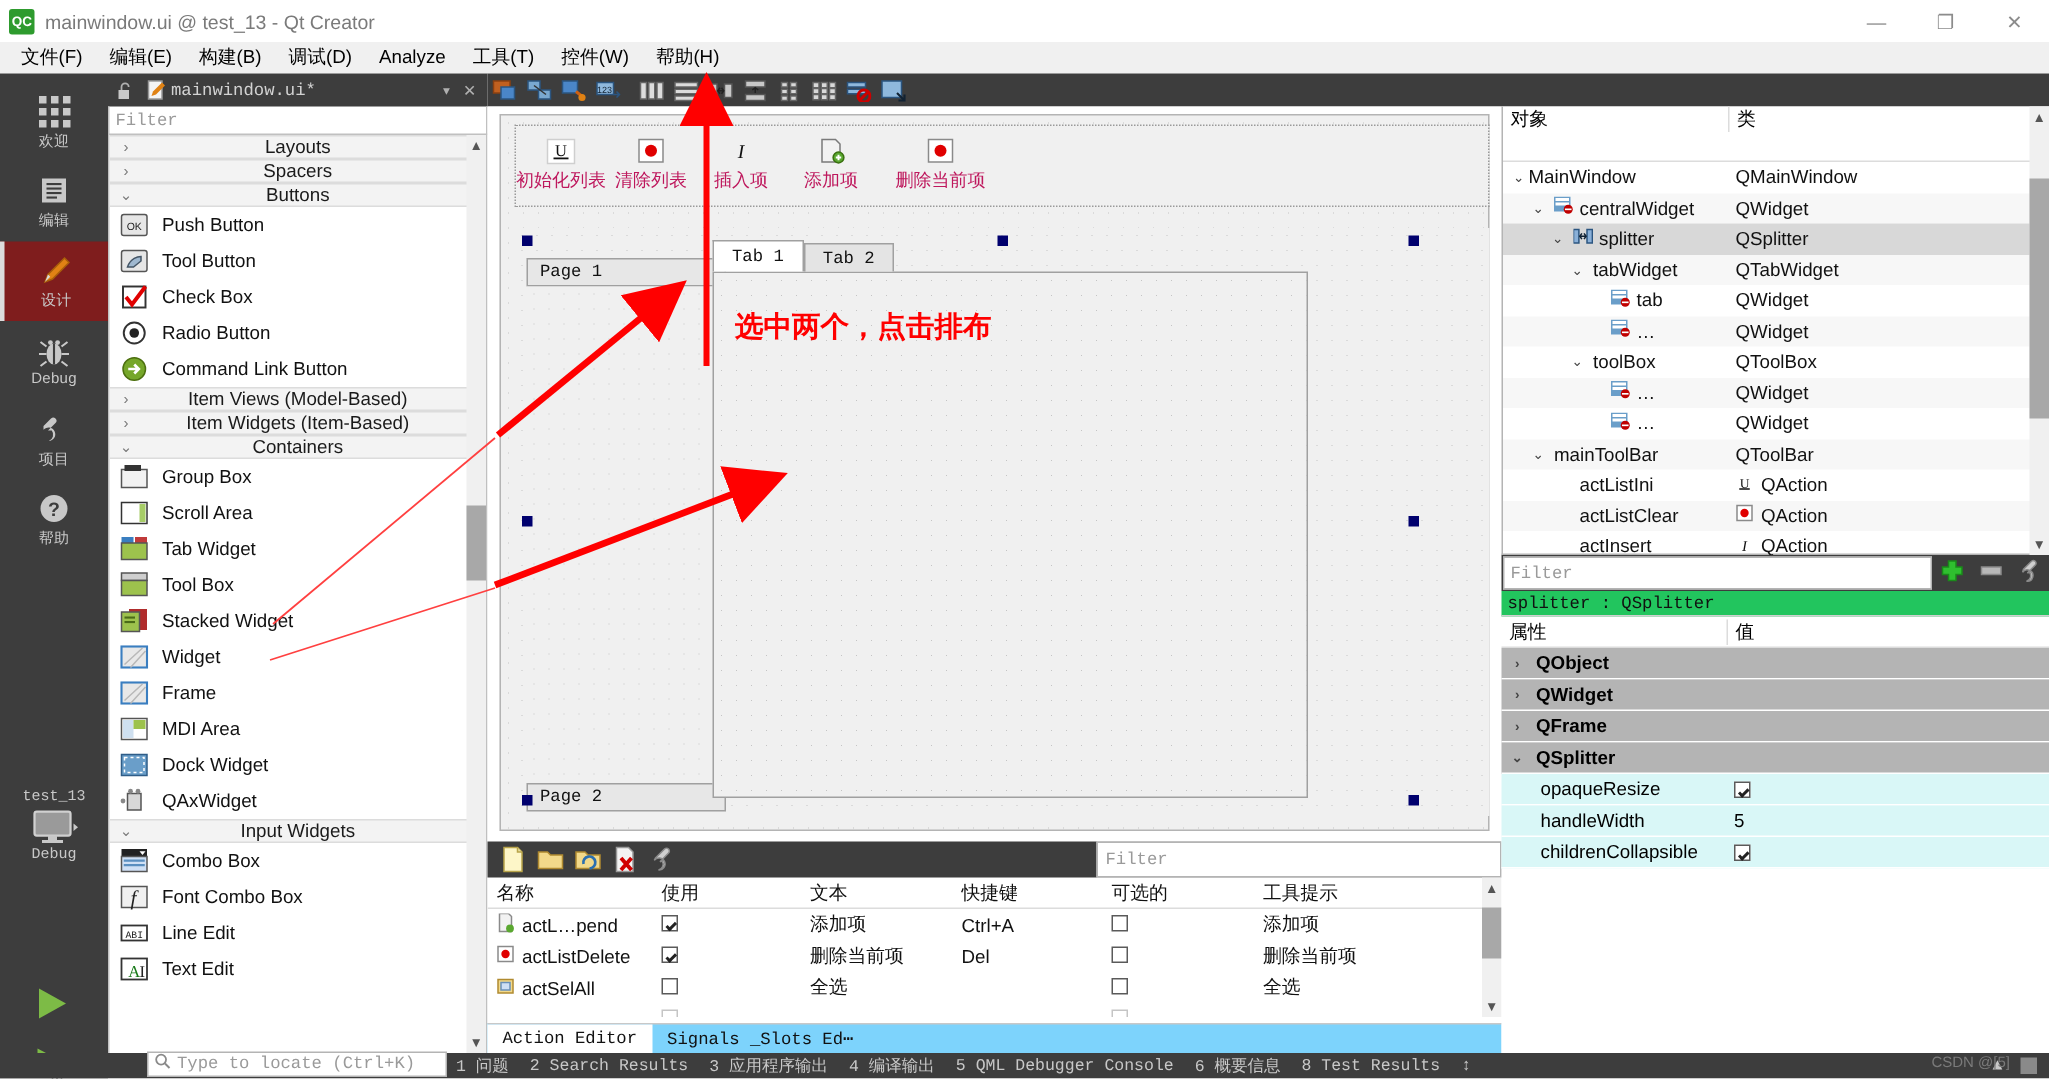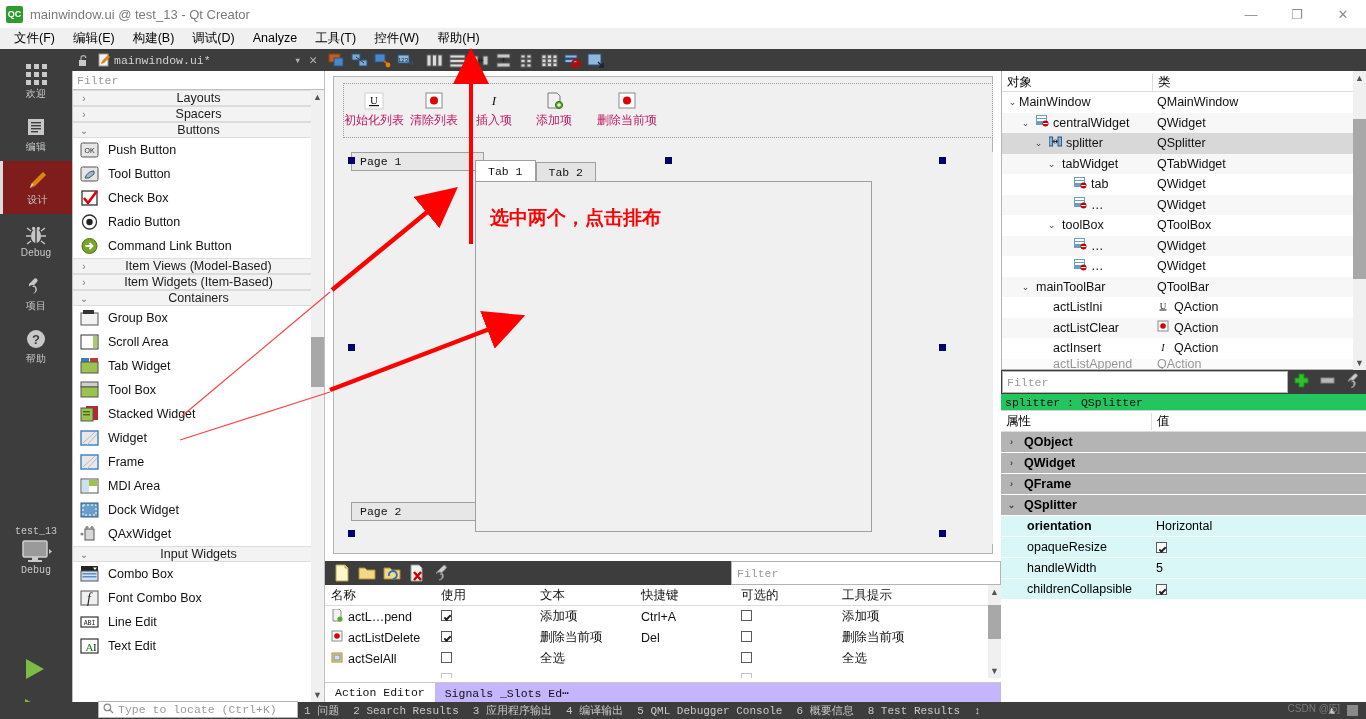--- a/index.html
+++ b/index.html
@@ -91,21 +91,21 @@
             background-image: radial-gradient(#c4c4c4 0.6px, transparent 0.6px);
             background-size: 10px 10px; }
   .mw-toolbar { position:absolute; left:9px; top:6px; width:650px; height:55px; background:#f0f0f0;
                 border:1px dotted #9a9a9a; display:flex; align-items:flex-start; }
   .tb-action { width:60px; display:flex; flex-direction:column; align-items:center; padding-top:6px; }
   .tb-ico { height:22px; display:flex; align-items:center; justify-content:center; }
   .tb-label { font-size:12px; color:#be185d; white-space:nowrap; font-family:"Liberation Sans", sans-serif; }
   .central { position:absolute; left:9px; top:75px; width:650px; height:392px;
              background-image: radial-gradient(#c4c4c4 0.6px, transparent 0.6px);
              background-size: 10px 10px; background-color:#f0f0f0; }
-  .toolboxw { position:absolute; left:8px; top:0; width:133px; height:372px;text-align:right; }
+  .toolboxw { position:absolute; left:8px; top:20px; width:133px; height:372px;text-align:right; }
   .tbx-page { height:19px; background:#e7e7e7; border:1px solid #a0a0a0; display:flex; align-items:center;
               padding-left:8px; font-size:11.5px; font-family:"Liberation Mono", monospace; color:#111; }
   .tbx-body { height:331px; background:#f0f0f0;
               background-image: radial-gradient(#c4c4c4 0.6px, transparent 0.6px); background-size:10px 10px; }
   .tabw { position:absolute; left:132px; top:8px; width:397px; height:372px; }
   .tab-strip { height:21px; display:flex; align-items:flex-end; }
   .tab { height:19px; padding:0 12px; font-size:11.5px; font-family:"Liberation Mono", monospace;
          display:flex; align-items:center; border:1px solid #a0a0a0; border-bottom:none; background:#e4e4e4;
          color:#111; }
   .tab.sel { background:#ffffff; height:21px; }
@@ -127,30 +127,30 @@
   .ae-hdr { border-bottom:1px solid #dcdcdc; }
   .ae-c0 { width:116px; display:flex; align-items:center; padding-left:6px; }
   .ae-c1 { width:99px; } .ae-c2 { width:101px; } .ae-c3 { width:100px; }
   .ae-c4 { width:101px; } .ae-c5 { width:140px; }
   .cbx { width:11px; height:11px; border:1px solid #5a5a5a; background:#fff; display:inline-block;
          position:relative; }
   .cbx.on::after { content:""; position:absolute; left:2px; top:4px; width:5px; height:2px;
                    border-left:2px solid #222; border-bottom:2px solid #222;
                    transform:rotate(-45deg); }
   .ae-scroll { position:absolute; right:0; top:24px; width:13px; height:93px; background:#f0f0f0; }
-  .ae-tabs { position:absolute; left:0; bottom:0; width:676px; height:20px; background:#c4b5fd;
+  .ae-tabs { position:absolute; left:0; bottom:0; width:676px; height:20px; background:#7dd3fc;
              border-top:1px solid #c8c8c8; display:flex; align-items:center; }
   .ae-tab { padding:0 10px; height:20px; display:flex; align-items:center; font-size:11.5px;
             font-family:"Liberation Mono", monospace; color:#111; }
   .ae-tab.sel { background:#ffffff; }
 
   
   .objinsp { position:absolute; left:1001px; top:71px; width:365px; height:299px; background:#fff;
              border:1px solid #b4b4b4; border-right:none; border-top:none; }
-  .oi-hdr { display:flex; height:21px; border-bottom:1px solid #dcdcdc; align-items:flex-end; }
+  .oi-hdr { display:flex; height:37px; border-bottom:1px solid #dcdcdc; align-items:flex-start; }
   .oi-hdr .c1 { width:150px; padding-left:5px; font-size:12.5px; }
   .oi-hdr .c2 { flex:1; padding-left:5px; font-size:12.5px; border-left:1px solid #dcdcdc; }
   .oi-row { display:flex; height:20.5px; align-items:center; font-size:12.5px; color:#111; }
   .oi-row.alt { background:#f7f7f7; }
   .oi-row.sel { background:#cde8ff; }
   .oi-row .c1 { width:150px; display:flex; align-items:center; }
   .oi-row .c2 { flex:1; padding-left:5px; display:flex; align-items:center; gap:4px; }
   .oi-scroll { position:absolute; right:0; top:0; width:13px; height:299px; background:#f0f0f0; }
   .oi-thumb { position:absolute; left:0; top:48px; width:13px; height:160px; background:#a8a8a8; }
   .twist { width:13px; text-align:center; color:#444; font-size:9px; flex:none; }
@@ -1123,24 +1123,20 @@
     <div class="pe-grp">
       <span class="twist" style="margin:0 6px 0 4px;">›</span>
       <span>QFrame</span>
     </div>
     <div class="pe-grp">
       <span class="twist" style="margin:0 6px 0 4px;">⌄</span>
       <span>QSplitter</span>
     </div>
 
     <div class="pe-prop">
-      <div class="c1 bold">orientation</div>
-      <div class="c2">Horizontal</div>
-    </div>
-    <div class="pe-prop">
       <div class="c1">opaqueResize</div>
       <div class="c2">
           <span class="cbx on"></span>
         </div>
     </div>
     <div class="pe-prop">
       <div class="c1">handleWidth</div>
       <div class="c2">5</div>
     </div>
     <div class="pe-prop">

